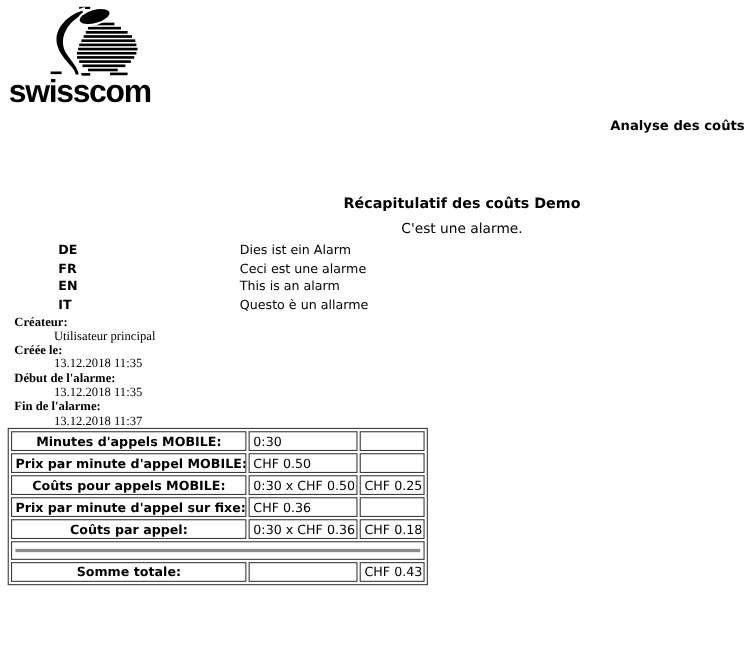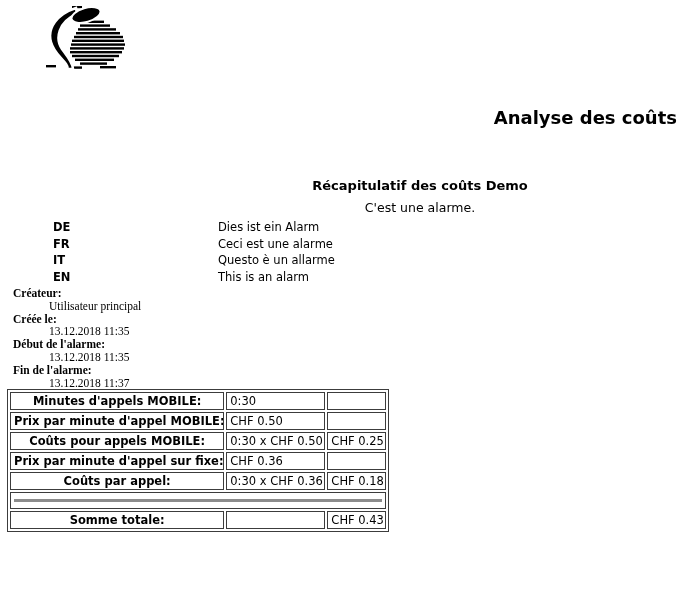--- a/index.html
+++ b/index.html
@@ -18,21 +18,21 @@
 
   
   .logo-block{position:absolute;left:42px;top:6px;width:90px;height:63px;}
   .wordmark{
     position:absolute;left:8px;top:67px;
     font-family:"Liberation Sans","DejaVu Sans",sans-serif;
     font-weight:bold;font-size:29px;letter-spacing:-1.2px;line-height:34px;
   }
 
   
-  .doc-title{position:absolute;top:107px;right:9px;font-size:18px;font-weight:bold;}
+  .doc-title{position:absolute;top:107px;right:9px;font-size:12px;font-weight:bold;}
   .summary-title{position:absolute;top:178px;left:420px;transform:translateX(-50%);
     font-size:13px;font-weight:bold;white-space:nowrap;}
   .summary-subtitle{position:absolute;top:200px;left:420px;transform:translateX(-50%);
     font-size:12.5px;white-space:nowrap;}
 
   
   .translations{position:absolute;left:13px;top:220px;font-size:11.5px;margin-left:40px;}
   .t-row{display:flex;height:16.6px;align-items:flex-start;}
   .t-lang{width:165px;font-weight:bold;}
   .t-text{white-space:nowrap;}
@@ -89,42 +89,43 @@
         <rect x="4" y="59.0" width="10" height="2.4"></rect>
         <rect x="28" y="60.4" width="12" height="2.4"></rect>
         <rect x="58" y="60.0" width="16" height="2.4"></rect>
       </g>
 
       <path d="M34,2 C15,8 5,22 9,36 C12,47 20,52 24,58 C26,61 26,62 25,63 L31,63 C31,57 26,51 20,43 C13,33 16,16 35,8 Z" fill="#000000" stroke="#ffffff" stroke-width="2.5"></path>
       <ellipse cx="44" cy="9" rx="15" ry="7" transform="rotate(-16 44 9)" fill="#000000" stroke="#ffffff" stroke-width="2"></ellipse>
     </svg>
   </div>
 
+  <div class="wordmark">swisscom</div>
 
   <div class="doc-title">Analyse des coûts</div>
 
   <div class="summary-title">Récapitulatif des coûts Demo</div>
   <div class="summary-subtitle">C'est une alarme.</div>
 
   <div class="translations" id="translations">
       <div class="t-row">
         <span class="t-lang">DE</span>
         <span class="t-text">Dies ist ein Alarm</span>
       </div>
       <div class="t-row">
         <span class="t-lang">FR</span>
         <span class="t-text">Ceci est une alarme</span>
       </div>
       <div class="t-row">
+        <span class="t-lang">EN</span>
+        <span class="t-text">This is an alarm</span>
+      </div>
+      <div class="t-row">
         <span class="t-lang">IT</span>
         <span class="t-text">Questo è un allarme</span>
-      </div>
-      <div class="t-row">
-        <span class="t-lang">EN</span>
-        <span class="t-text">This is an alarm</span>
       </div>
     </div>
 
   <div class="details" id="details">
       <div class="d-label">Créateur:</div>
       <div class="d-value">Utilisateur principal</div>
       <div class="d-label">Créée le:</div>
       <div class="d-value">13.12.2018 11:35</div>
       <div class="d-label">Début de l'alarme:</div>
       <div class="d-value">13.12.2018 11:35</div>

